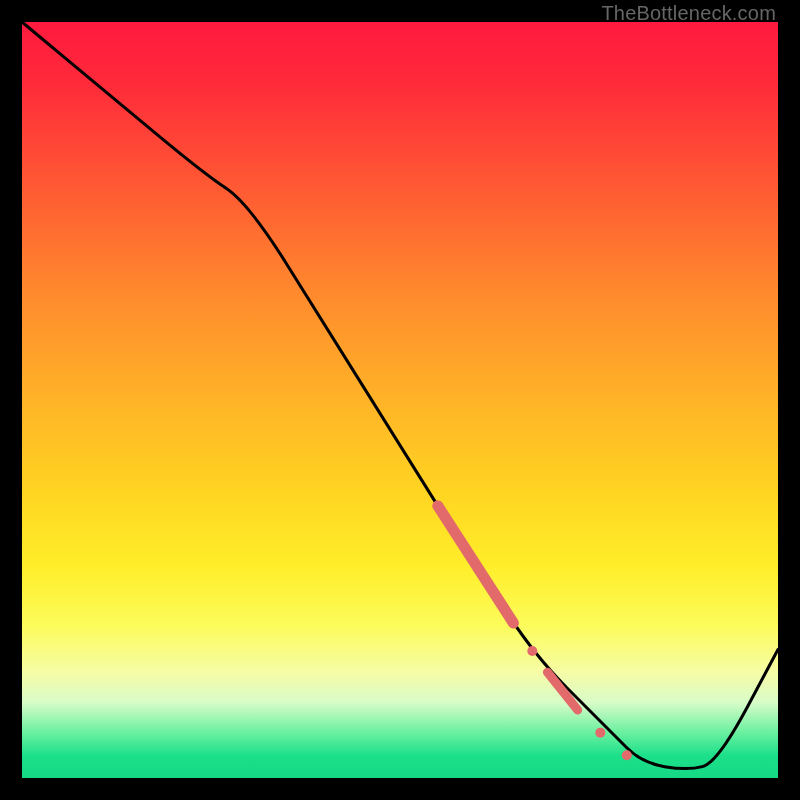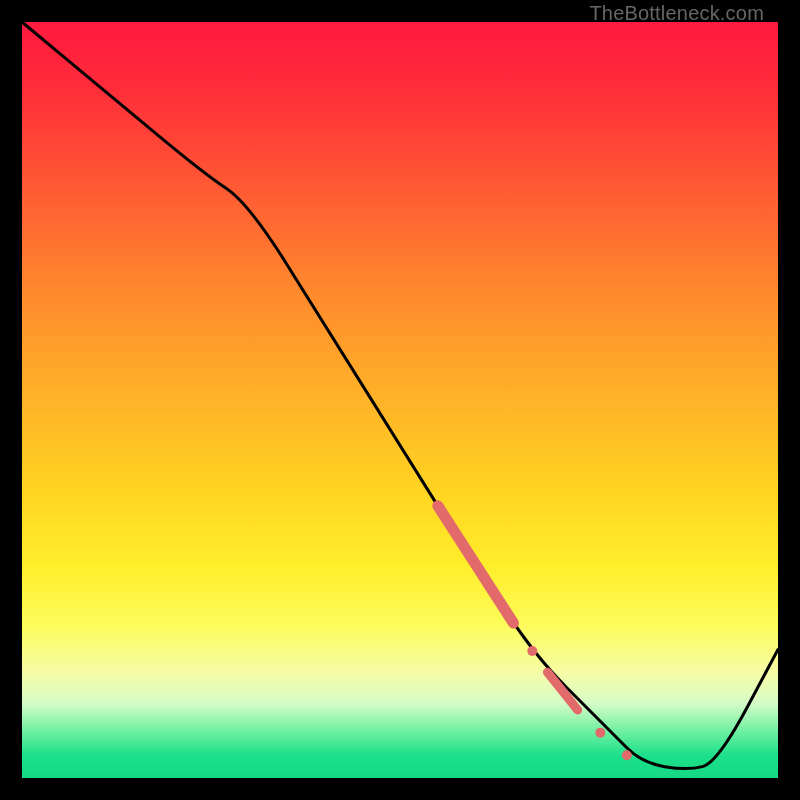--- a/index.html
+++ b/index.html
@@ -38,21 +38,21 @@
       #f6fca6 86%,
       #d8fcc8 90%,
       #6af0a0 94%,
       #1de08a 97%,
       #14d884 100%
     );
   }
   .watermark {
     position: absolute;
     top: 2px;
-    right: 36px;
+    right: 24px;
     color: #666;
     font-size: 20px;
     font-weight: 500;
     letter-spacing: 0.2px;
     user-select: none;
   }
   svg.overlay {
     position: absolute;
     left: 22px;
     top: 22px;

